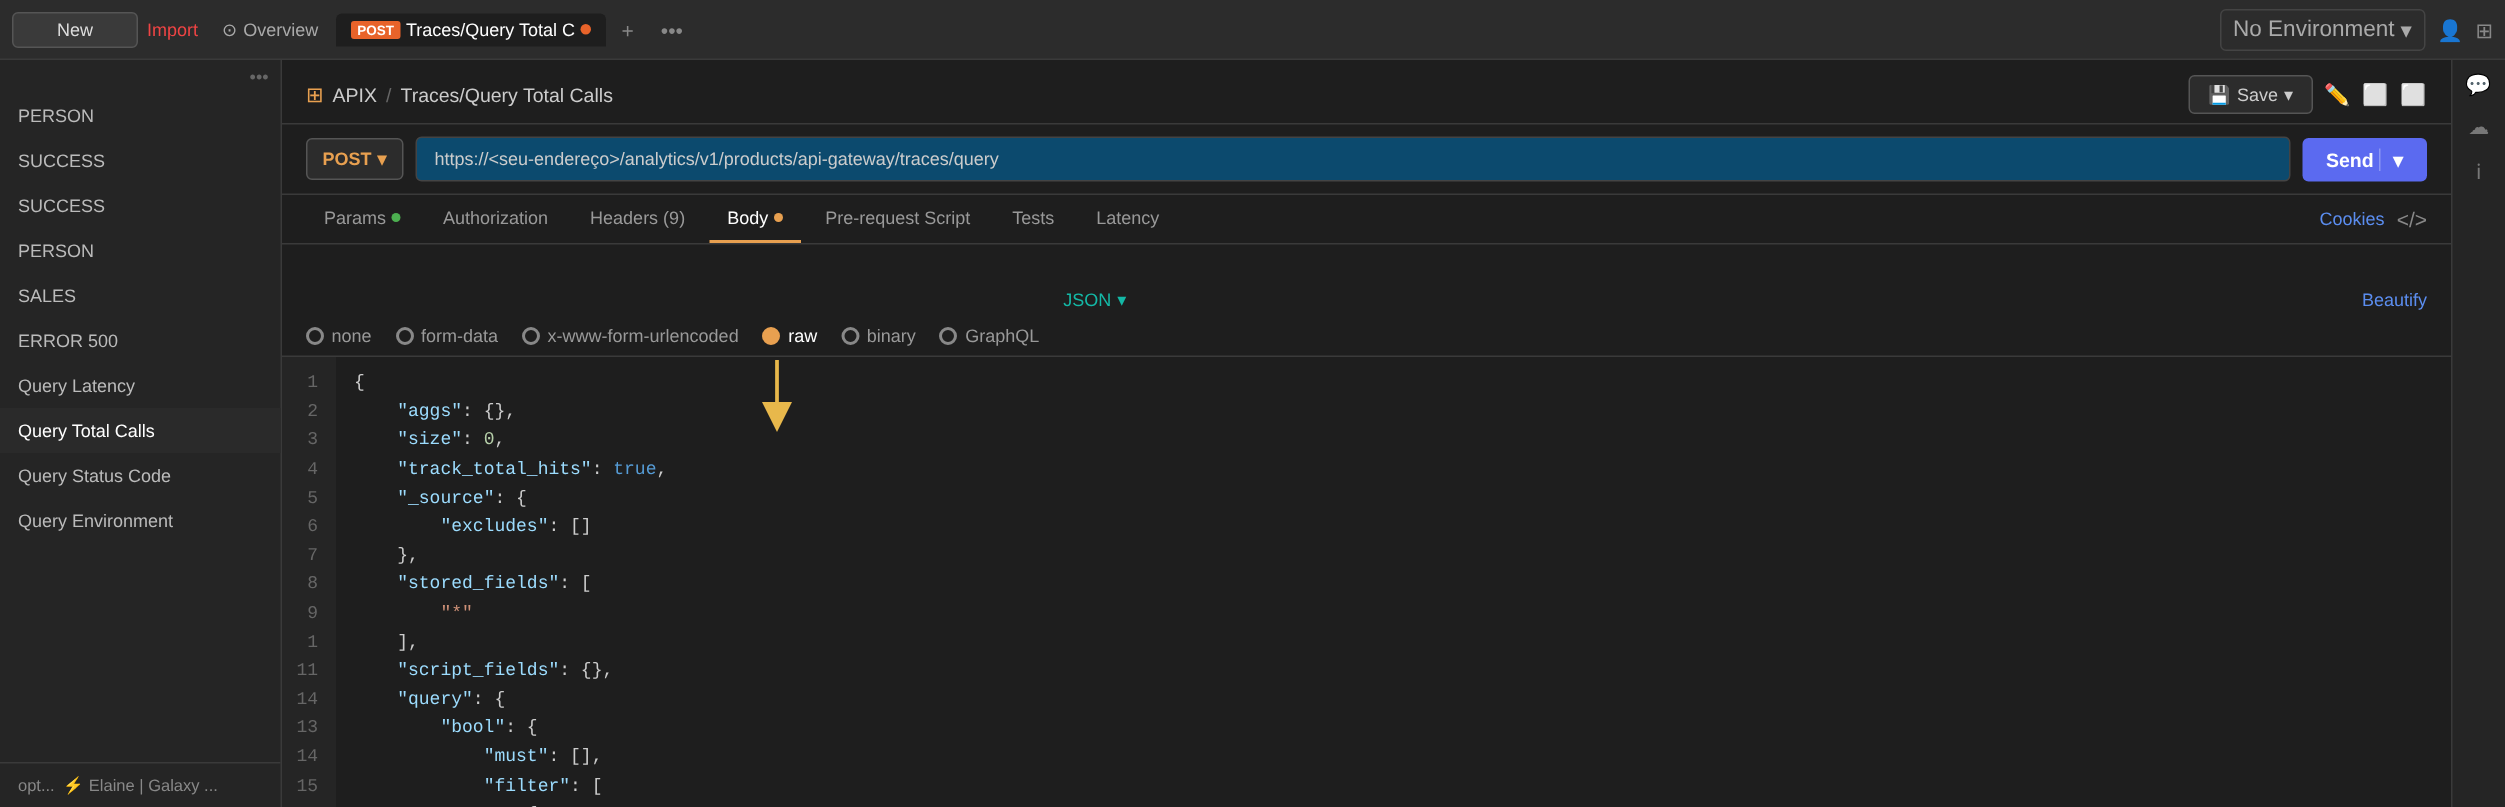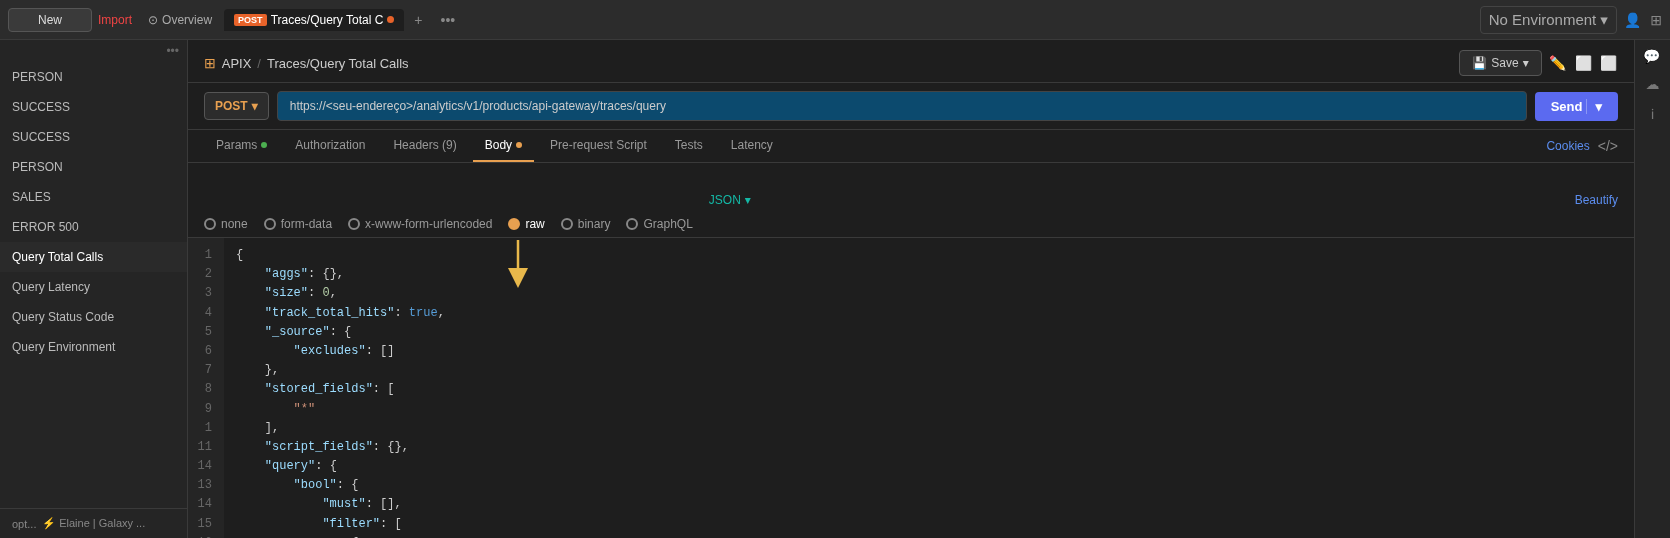--- a/index.html
+++ b/index.html
@@ -465,25 +465,25 @@
     </div>
     <div class="sidebar-item">
       <span>PERSON</span>
     </div>
     <div class="sidebar-item">
       <span>SALES</span>
     </div>
     <div class="sidebar-item">
       <span>ERROR 500</span>
     </div>
+    <div class="sidebar-item">
+      <span>Query Latency</span>
+    </div>
     <div class="sidebar-item active">
       <span>Query Total Calls</span>
-    </div>
-    <div class="sidebar-item">
-      <span>Query Latency</span>
     </div>
     <div class="sidebar-item">
       <span>Query Status Code</span>
     </div>
     <div class="sidebar-item">
       <span>Query Environment</span>
     </div>
 
     <div class="sidebar-bottom">
       <span>opt...</span>

